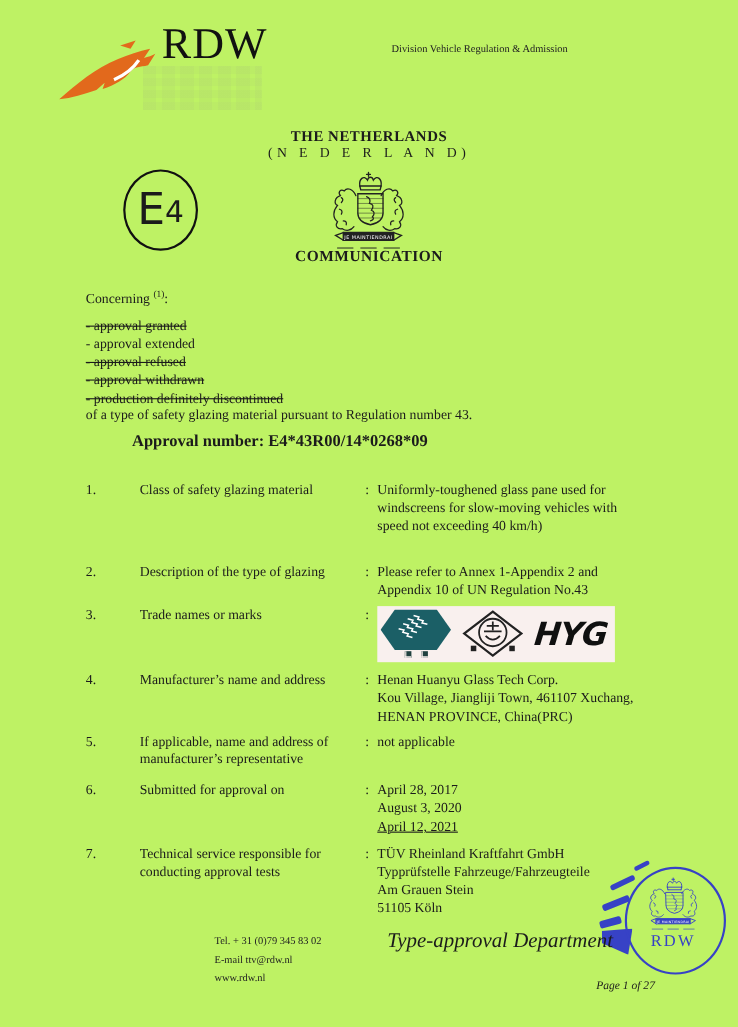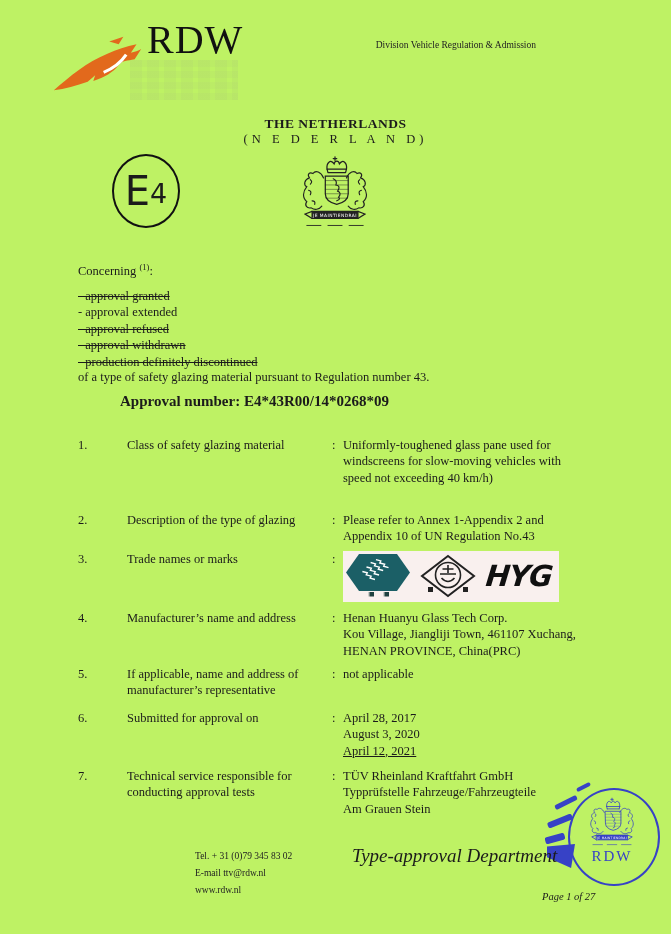--- a/index.html
+++ b/index.html
@@ -6,21 +6,21 @@
   .page{position:relative;width:671px;height:934px;background:#bef264;overflow:hidden;
         font-family:"Liberation Serif","DejaVu Serif",serif;color:#1b1b1b;}
 
   
   .wing{position:absolute;left:50px;top:33px;width:96px;height:62px;}
   .brand{position:absolute;left:147px;top:20px;font-size:40px;line-height:1;letter-spacing:1px;color:#111;}
   .ghost{position:absolute;left:130px;top:60px;width:108px;height:40px;opacity:.55;
          background:
           repeating-linear-gradient(90deg,rgba(140,140,140,.12) 0 12px,transparent 12px 17px),
           repeating-linear-gradient(0deg,rgba(140,140,140,.10) 0 7px,transparent 7px 11px);}
-  .division{position:absolute;left:336px;top:40px;width:200px;text-align:right;font-size:9.5px;color:#222;}
+  .division{position:absolute;left:336px;top:40px;width:200px;text-align:center;font-size:9.5px;color:#222;}
 
   
   .country{position:absolute;left:0;top:116px;width:671px;text-align:center;}
   .country .l1{font-weight:bold;font-size:13.5px;letter-spacing:.5px;}
   .country .l2{font-size:12.5px;letter-spacing:4px;}
   .emark{position:absolute;left:112px;top:154px;width:64px;height:70px;border:2.5px solid #111;border-radius:50%;
          display:flex;align-items:center;justify-content:center;font-family:"DejaVu Sans",sans-serif;}
   .emark .e-big{font-size:40px;line-height:1;}
   .emark .e-small{font-size:27px;line-height:1;margin-top:4px;}
   .coat-main{position:absolute;left:290px;top:155px;width:90px;height:74px;color:#222;}
@@ -117,20 +117,21 @@
     <div class="l1">THE NETHERLANDS</div>
     <div class="l2">(N E D E R L A N D)</div>
   </div>
   <div class="emark">
     <span class="e-big">E</span>
     <span class="e-small">4</span>
   </div>
   <svg class="coat-main" viewBox="0 0 100 84">
     <use href="#coat"></use>
   </svg>
+  <div class="communication">COMMUNICATION</div>
 
   <div class="concerning">
     <span>Concerning</span>
     <sup>(1)</sup><span>:</span>
   </div>
   <div class="options">
     <div class="struck">- approval granted</div>
     <div>- approval extended</div>
     <div class="struck">- approval refused</div>
     <div class="struck">- approval withdrawn</div>
@@ -244,20 +245,21 @@
     <div class="c-no">7.</div>
     <div class="c-label">
       <div>Technical service responsible for</div>
       <div>conducting approval tests</div>
     </div>
     <div class="c-colon">:</div>
     <div class="c-value">
       <div>TÜV Rheinland Kraftfahrt GmbH</div>
       <div>Typprüfstelle Fahrzeuge/Fahrzeugteile</div>
       <div>Am Grauen Stein</div>
+      <div>51105 Köln</div>
     </div>
   </div>
 
   <div class="stamp">
     <div class="dash d0"></div>
     <div class="dash d1"></div>
     <div class="dash d2"></div>
     <div class="dash d3"></div>
     <div class="wedge"></div>
     <div class="ring"></div>

